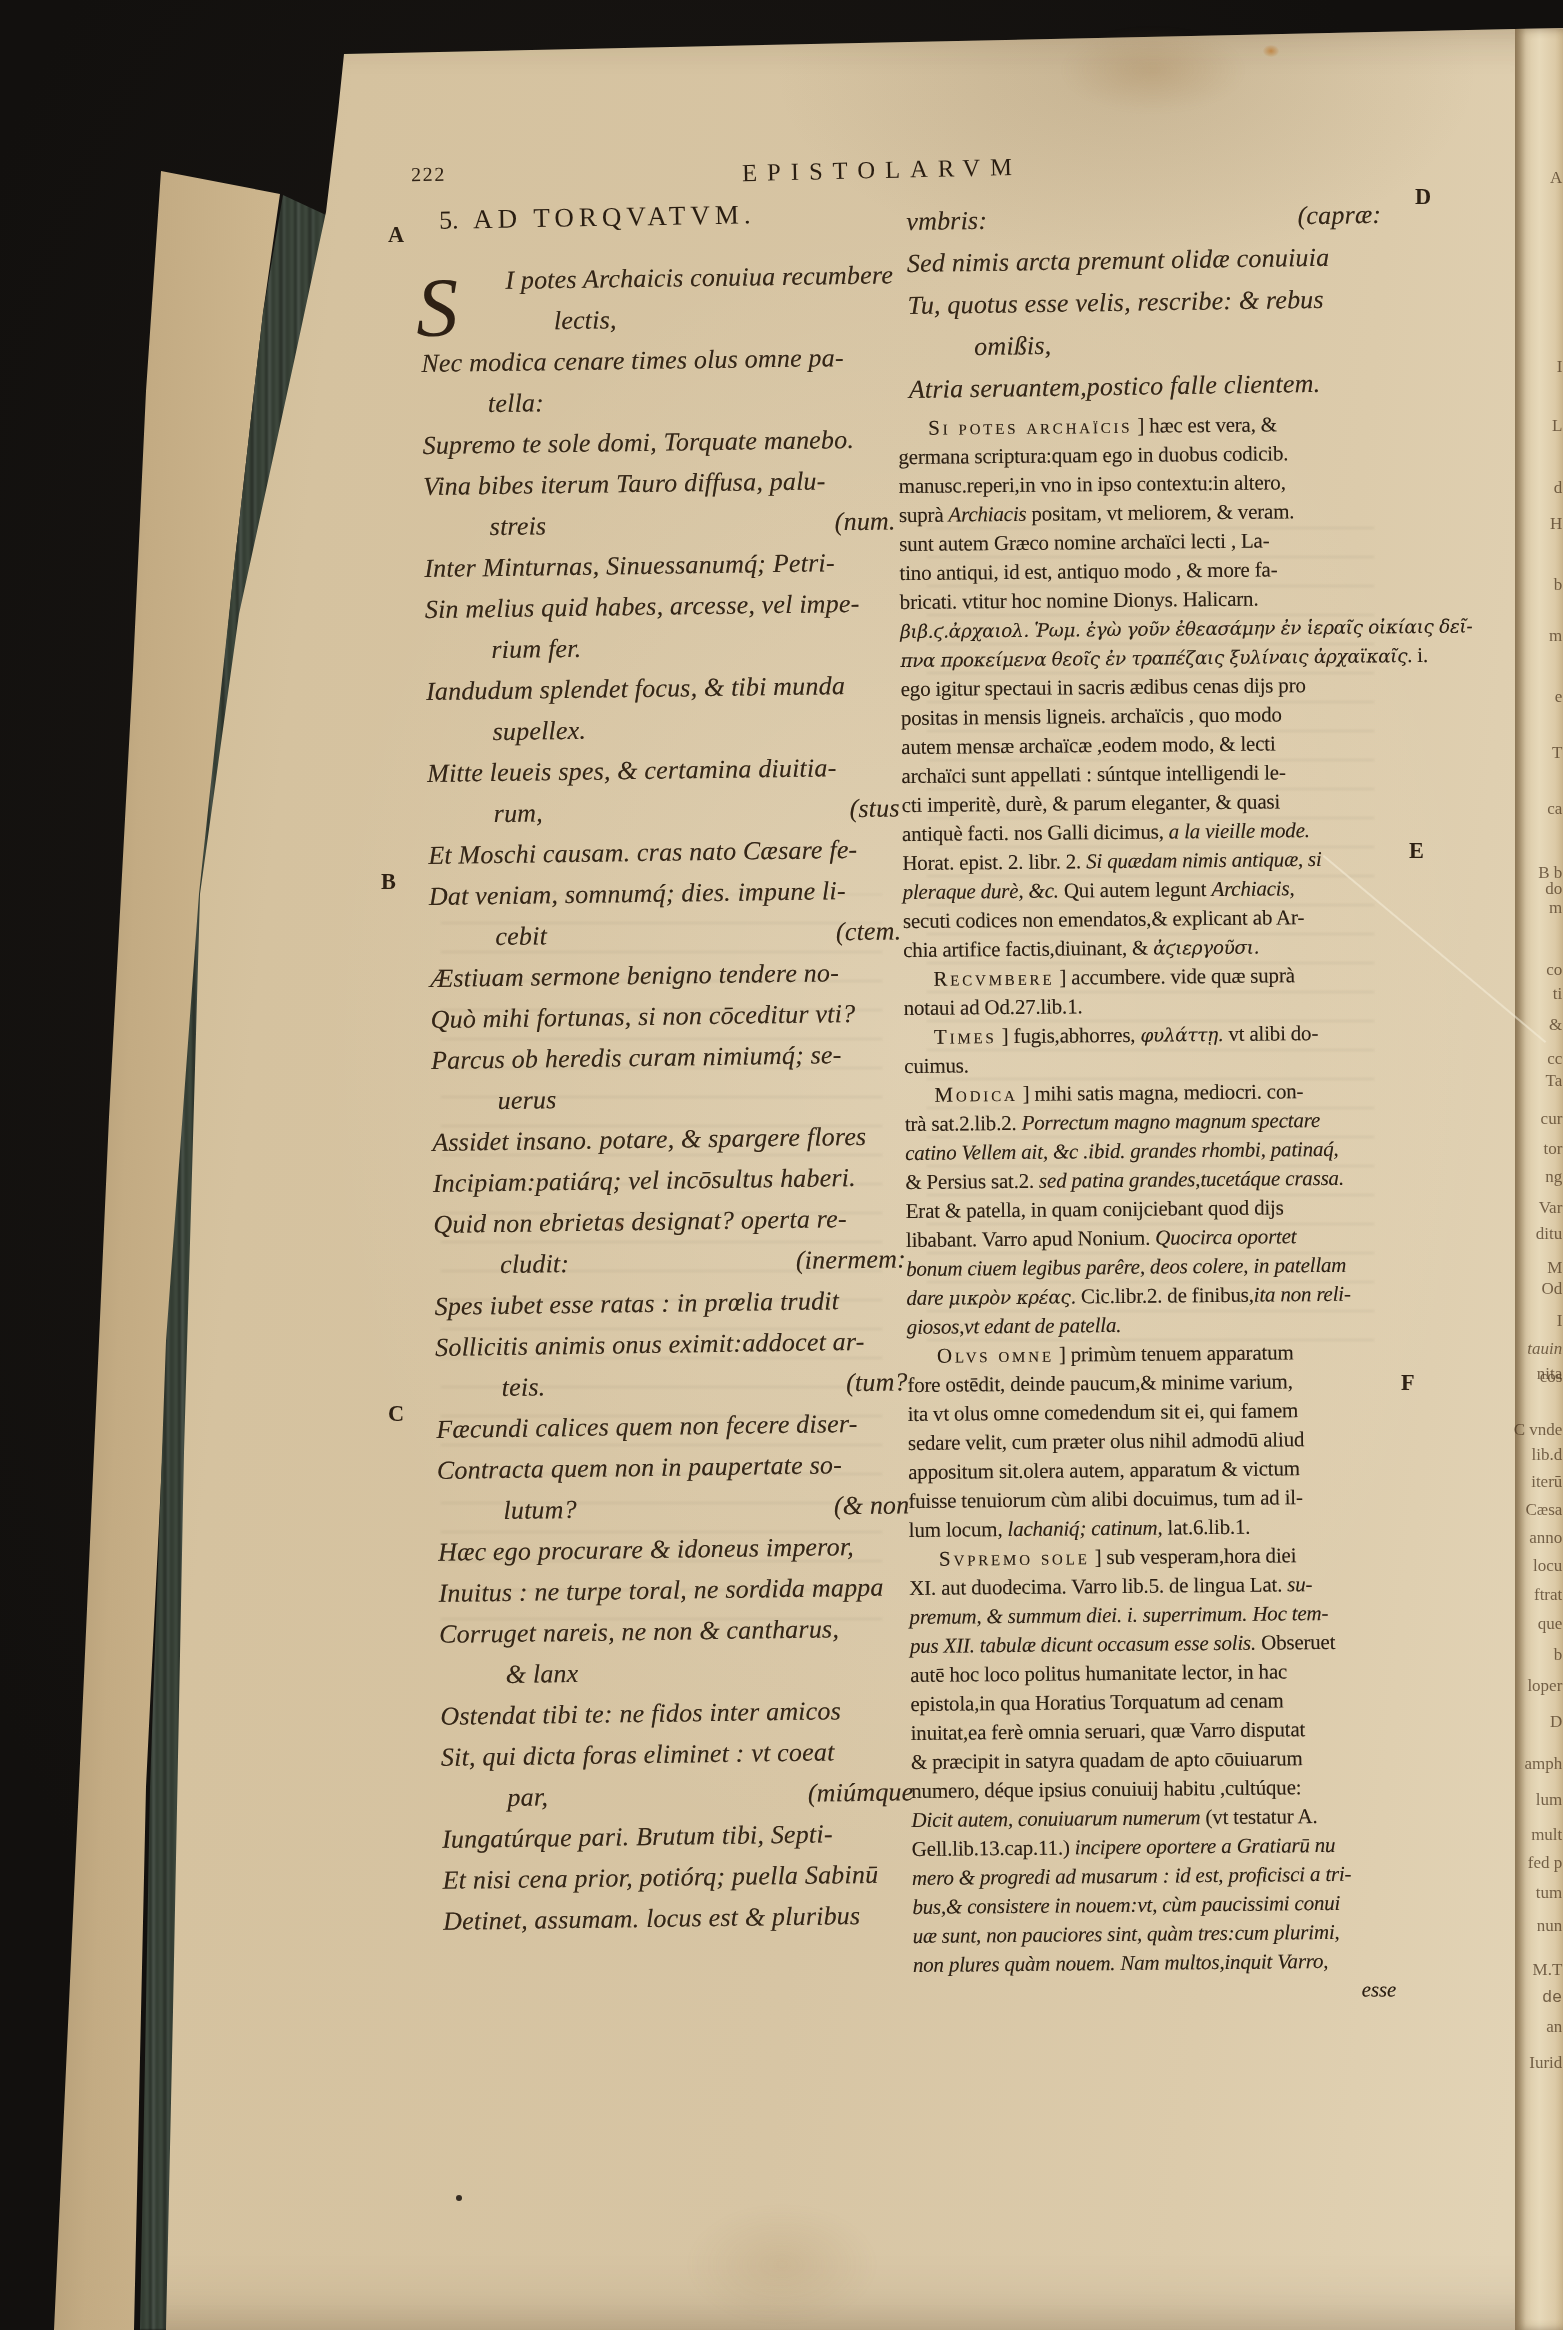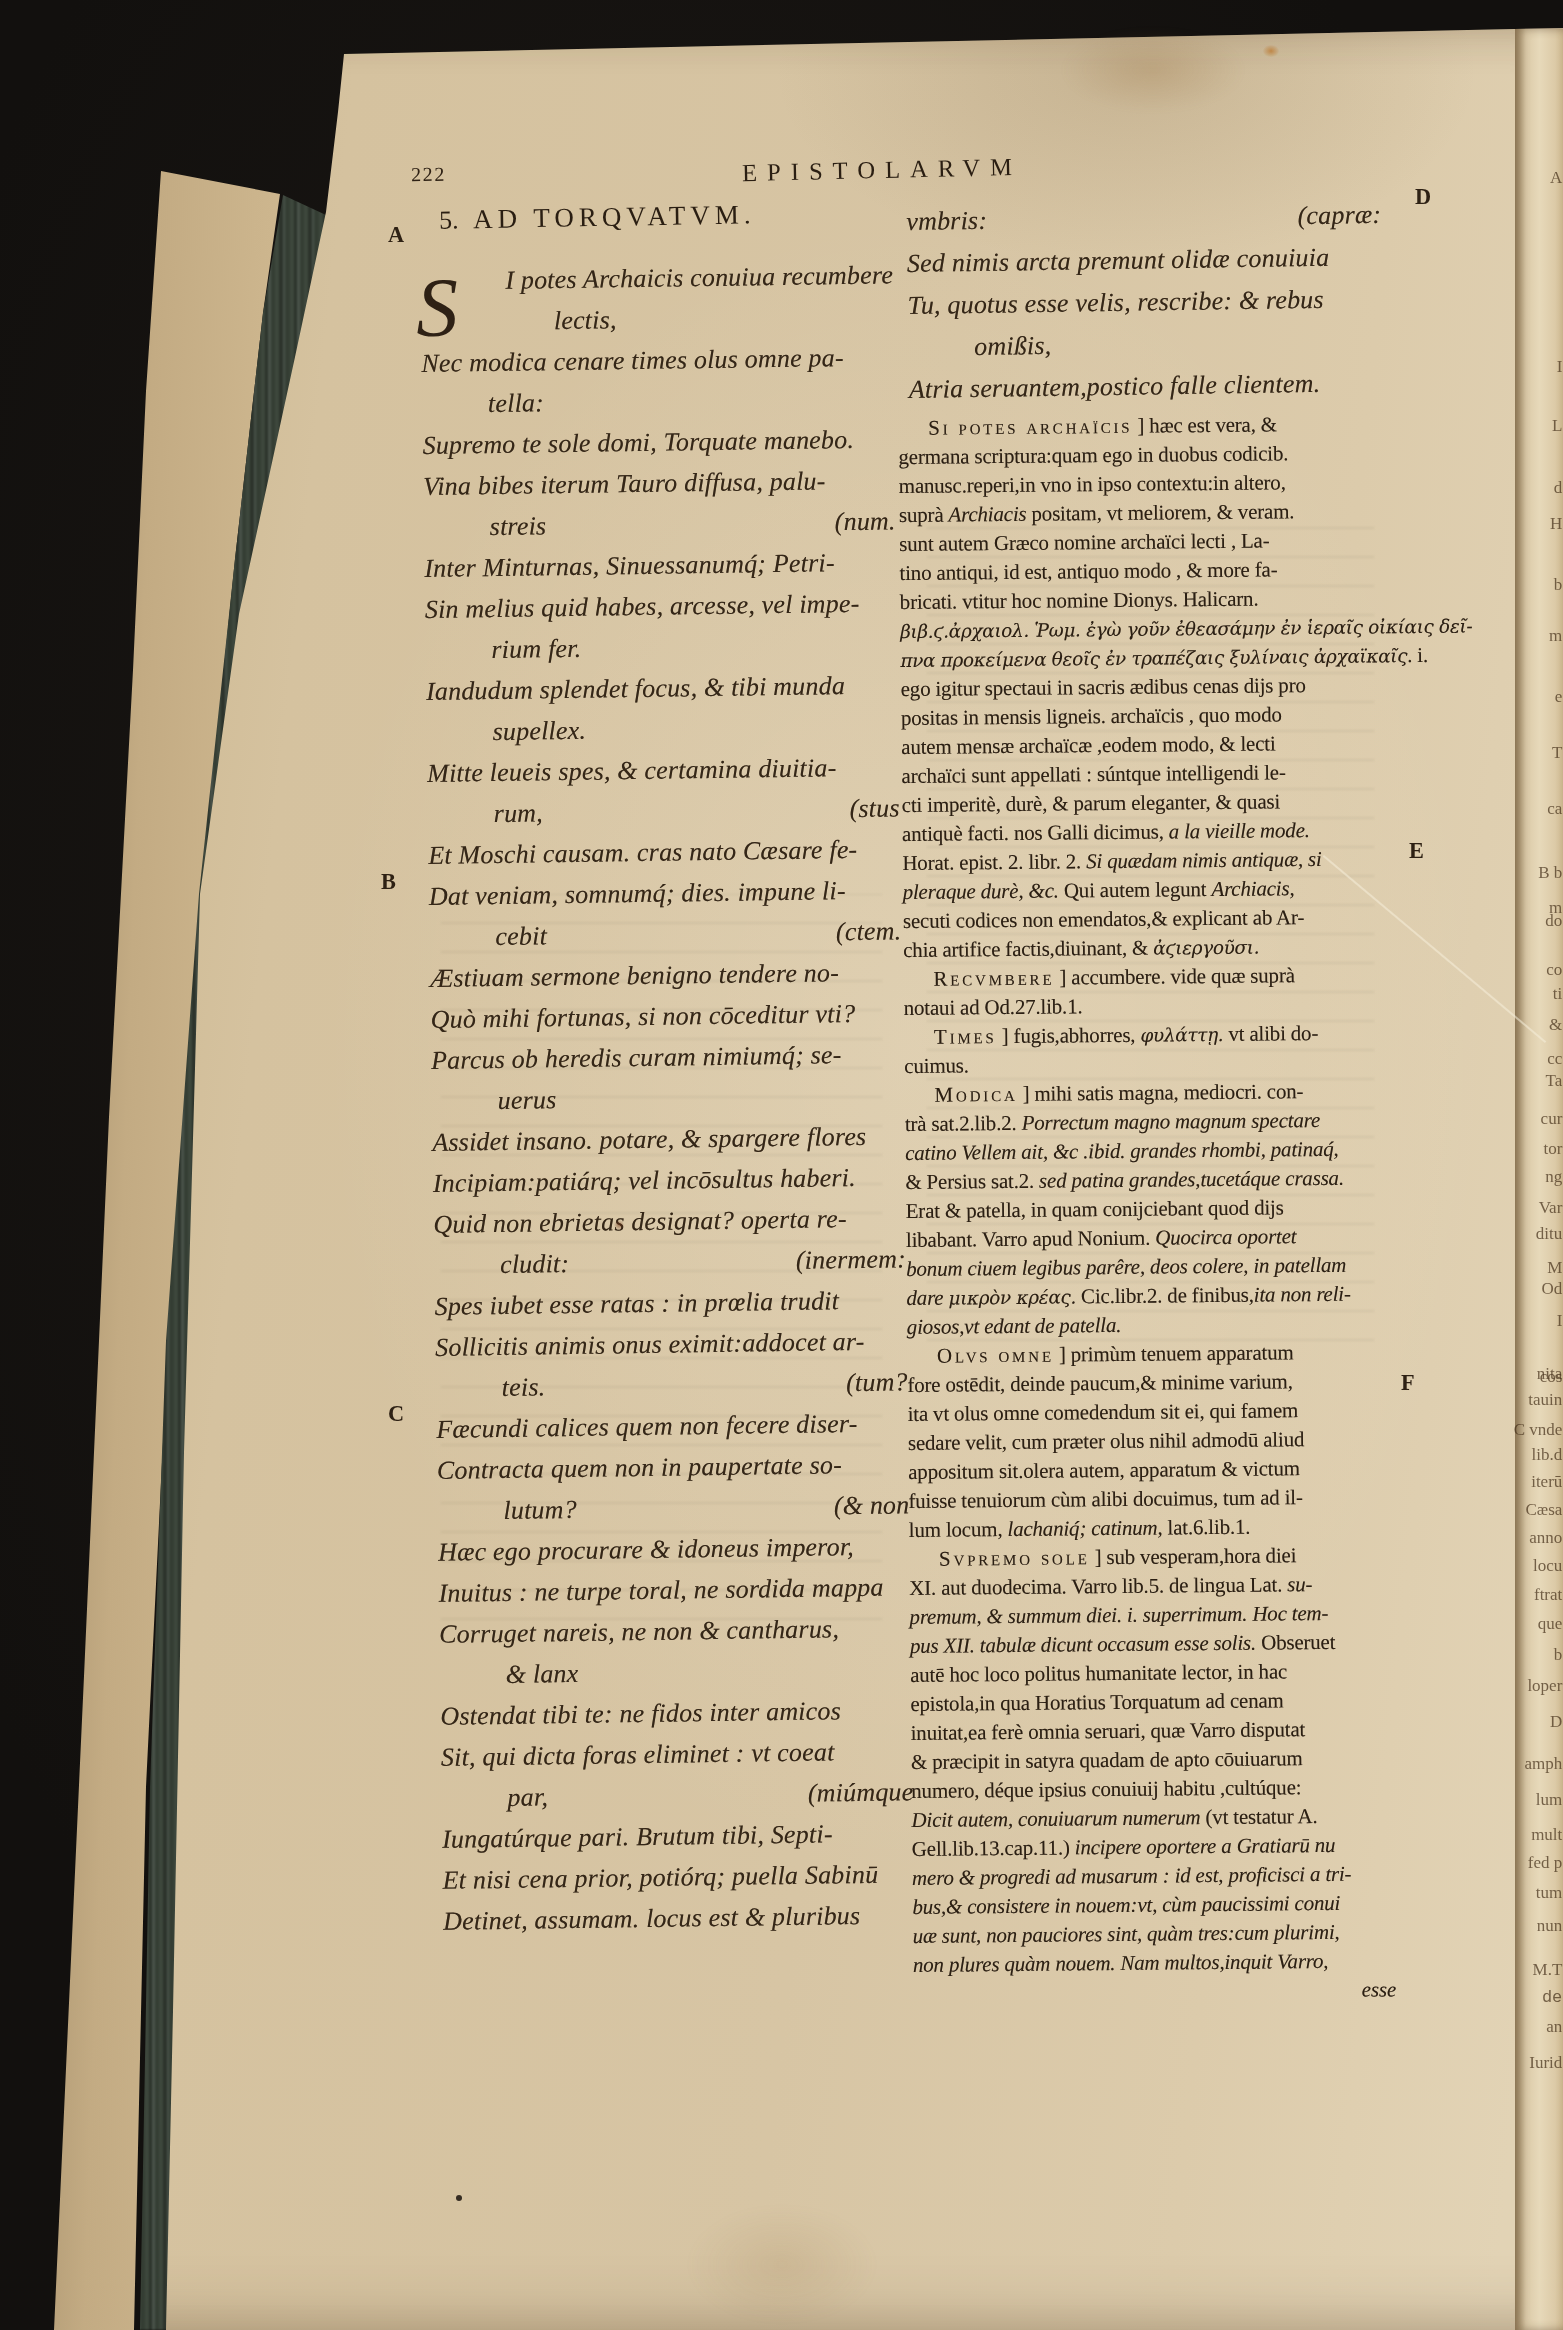--- a/index.html
+++ b/index.html
@@ -215,37 +215,37 @@
       <span class="frag" style="top: 387px;">L</span>
       <span class="frag" style="top: 449px;">d</span>
       <span class="frag" style="top: 485px;">H</span>
       <span class="frag" style="top: 546px;">b</span>
       <span class="frag" style="top: 597px;">m</span>
       <span class="frag" style="top: 658px;">e</span>
       <span class="frag" style="top: 714px;">T</span>
       <span class="frag" style="top: 770px;">ca</span>
       <span class="frag" style="top: 834px;">B b</span>
       <span class="frag" style="top: 869px;">m</span>
-      <span class="frag" style="top: 882px; margin-left: 29px;">do</span>
+      <span class="frag" style="top: 850px; margin-left: 29px;">do</span>
       <span class="frag" style="top: 931px;">co</span>
       <span class="frag" style="top: 955px;">ti</span>
       <span class="frag" style="top: 986px;">&amp;</span>
       <span class="frag" style="top: 1020px;">cc</span>
       <span class="frag" style="top: 1042px;">Ta</span>
       <span class="frag" style="top: 1080px;">cur</span>
       <span class="frag" style="top: 1110px;">tor</span>
       <span class="frag" style="top: 1138px;">ng</span>
       <span class="frag" style="top: 1169px;">Var</span>
       <span class="frag" style="top: 1195px;">ditu</span>
       <span class="frag" style="top: 1229px;">M</span>
       <span class="frag" style="top: 1250px;">Od</span>
       <span class="frag" style="top: 1282px;">I</span>
       <span class="frag" style="top: 1310px; margin-top: 28px;">cos</span>
       <span class="frag" style="top: 1335px;">nita</span>
-      <span class="frag" style="top: 1361px;">tauin</span>
+      <span class="frag" style="top: 1310px; font-style: italic;">tauin</span>
       <span class="frag" style="top: 1391px;">C vnde</span>
       <span class="frag" style="top: 1416px;">lib.d</span>
       <span class="frag" style="top: 1443px;">iterū</span>
       <span class="frag" style="top: 1471px;">Cæsa</span>
       <span class="frag" style="top: 1499px;">anno</span>
       <span class="frag" style="top: 1527px;">locu</span>
       <span class="frag" style="top: 1556px;">ftrat</span>
       <span class="frag" style="top: 1585px;">que</span>
       <span class="frag" style="top: 1616px;">b</span>
       <span class="frag" style="top: 1647px;">loper</span>

